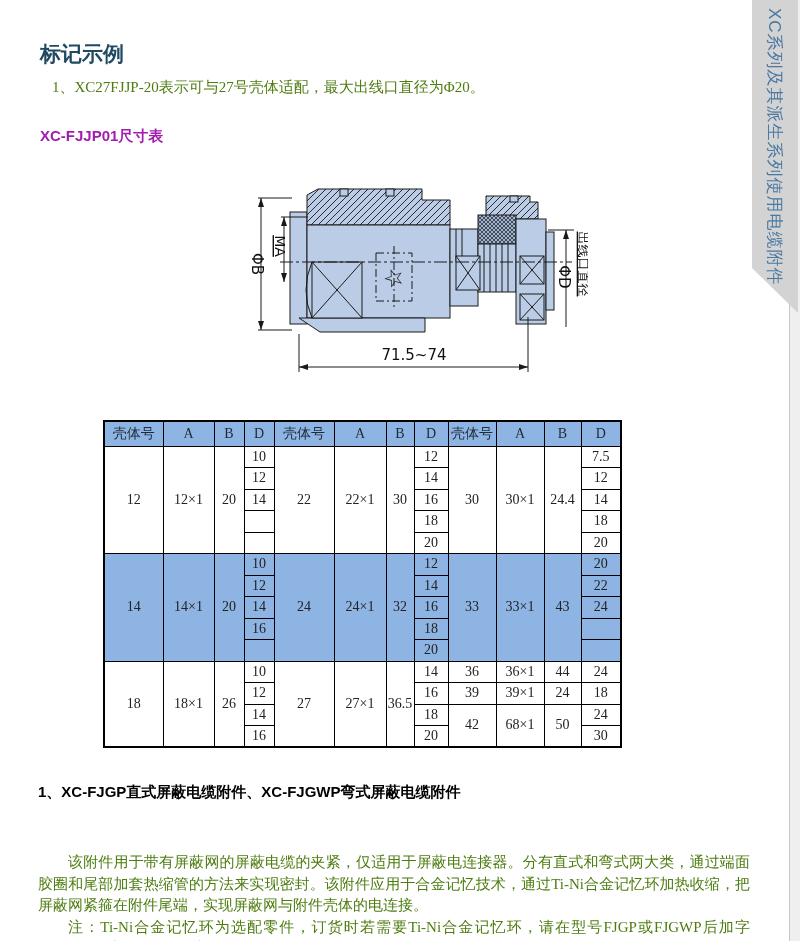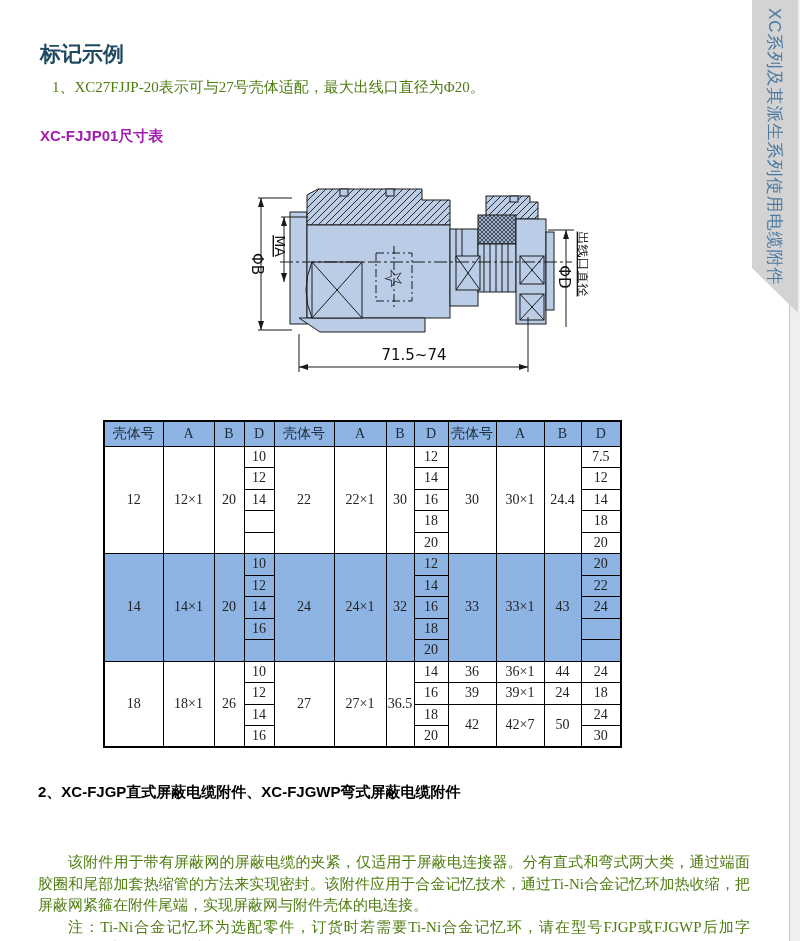--- a/index.html
+++ b/index.html
@@ -253,33 +253,33 @@
           <td>16</td>
           <td>39</td>
           <td>39×1</td>
           <td>24</td>
           <td>18</td>
         </tr>
         <tr>
           <td>14</td>
           <td>18</td>
           <td rowspan="2">42</td>
-          <td rowspan="2">42×7</td>
+          <td rowspan="2">68×1</td>
           <td rowspan="2">50</td>
           <td>24</td>
         </tr>
         <tr>
           <td>16</td>
           <td>20</td>
           <td>30</td>
         </tr>
       </tbody>
   </table>
 
-  <div class="section2-heading">2、XC-FJGP直式屏蔽电缆附件、XC-FJGWP弯式屏蔽电缆附件</div>
+  <div class="section2-heading">1、XC-FJGP直式屏蔽电缆附件、XC-FJGWP弯式屏蔽电缆附件</div>
   <div class="paras">
     <p>该附件用于带有屏蔽网的屏蔽电缆的夹紧，仅适用于屏蔽电连接器。分有直式和弯式两大类，通过端面胶圈和尾部加套热缩管的方法来实现密封。该附件应用于合金记忆技术，通过Ti-Ni合金记忆环加热收缩，把屏蔽网紧箍在附件尾端，实现屏蔽网与附件壳体的电连接。</p>
     <p>注：Ti-Ni合金记忆环为选配零件，订货时若需要Ti-Ni合金记忆环，请在型号FJGP或FJGWP后加字母“A”，即为XC-FJGPA或XC-FJGWPA。</p>
   </div>
 
   <div class="edge-strip"></div>
   <div class="side-tab">
     <span class="side-tab-text">XC系列及其派生系列使用电缆附件</span>
   </div>
 

